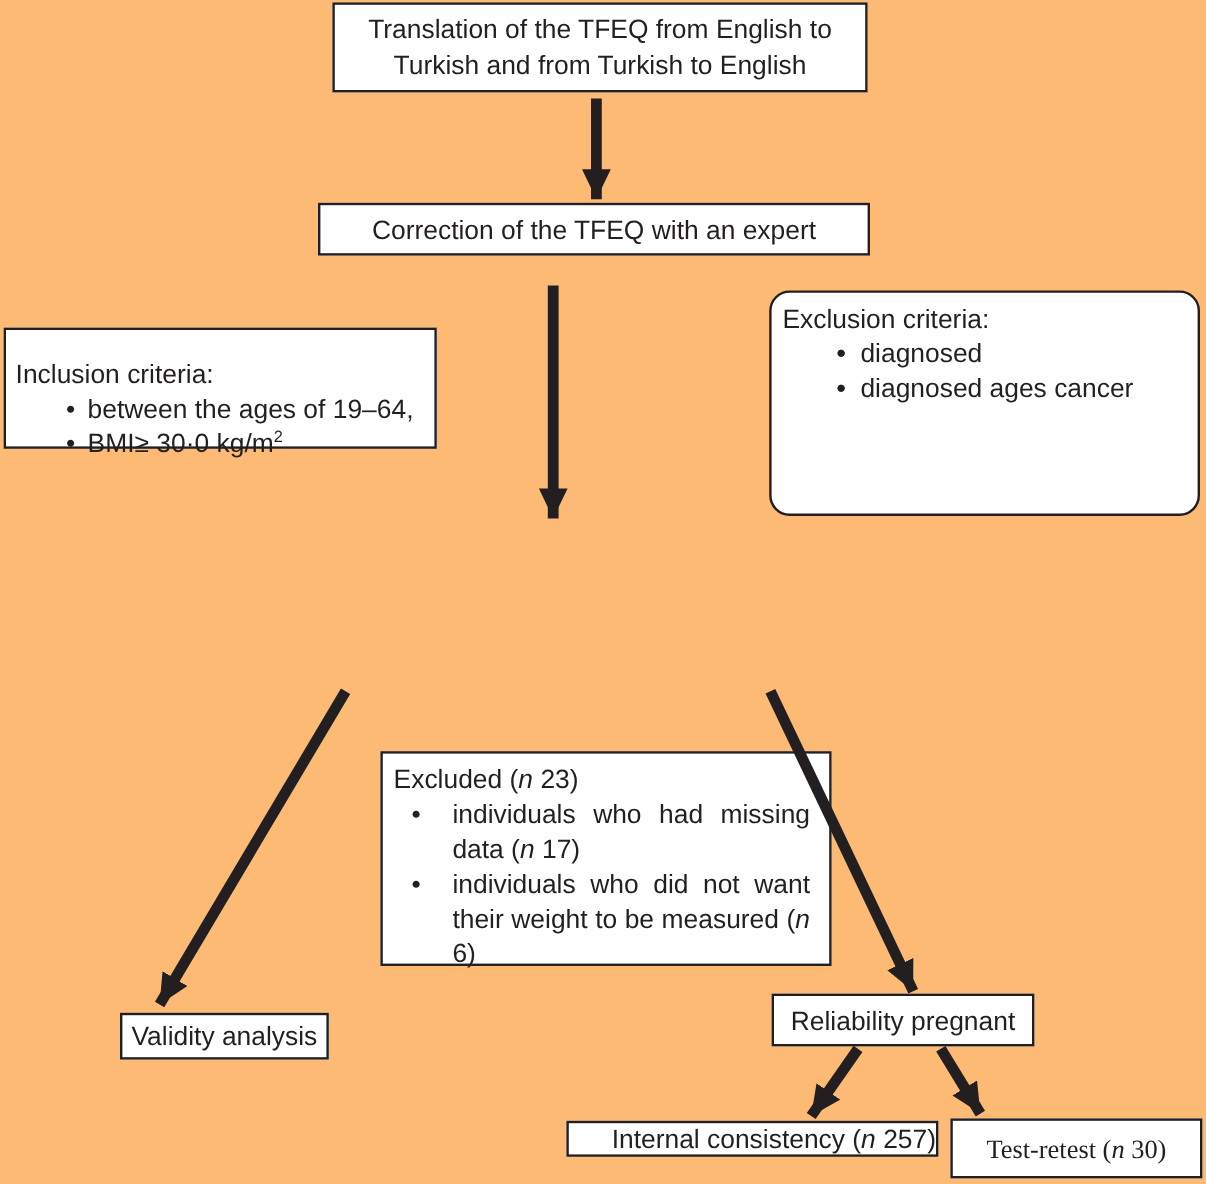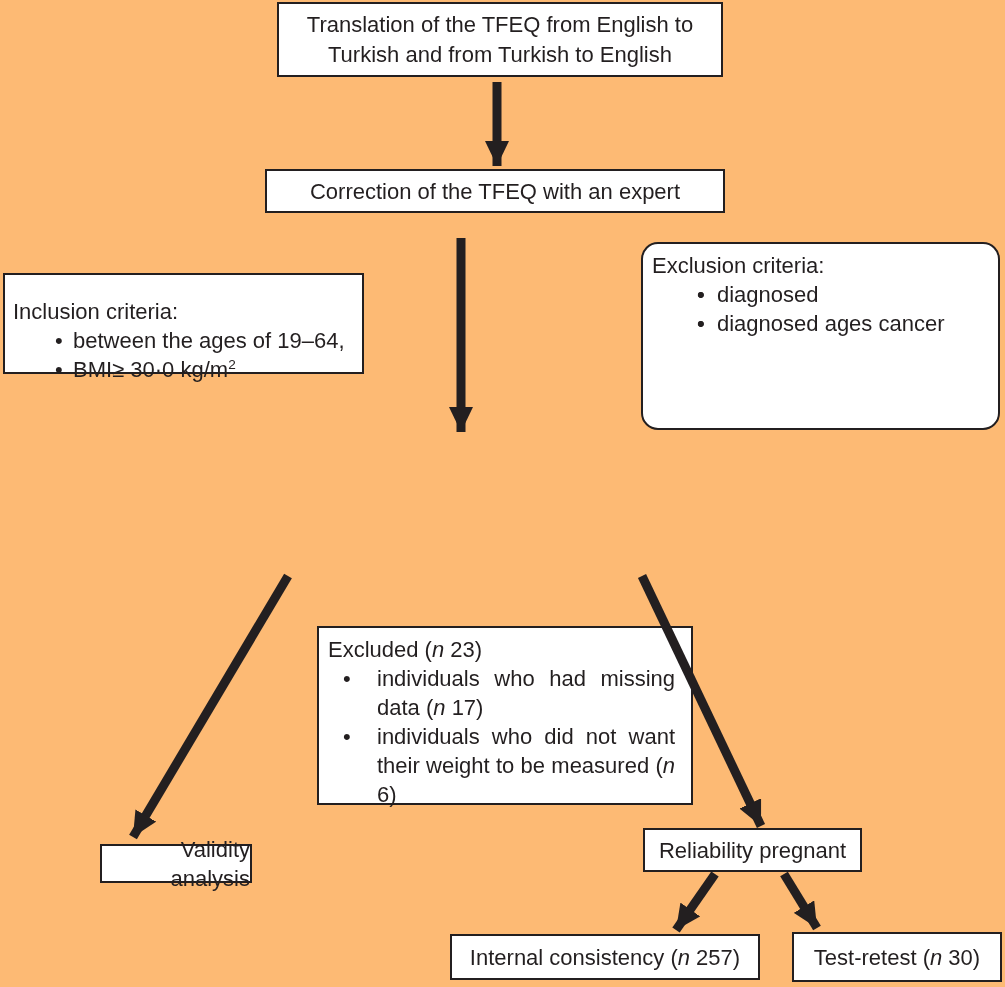--- a/index.html
+++ b/index.html
@@ -17,24 +17,24 @@
   .node i { font-style:italic; }
   sup { font-size:0.62em; line-height:0; }
 
   
   #translation { left:277px; top:2px;   width:446px; height:75px; padding:0 20px; line-height:30px; }
   #correction  { left:265px; top:169px; width:460px; height:44px; }
   #inclusion   { left:3px;   top:273px; width:361px; height:101px; padding:22px 6px 0 8px; }
   #exclusion   { left:641px; top:242px; width:359px; height:188px; padding:7px 10px 0 9px;border-radius:17px; }
   #starting    { left:218px; top:456px; width:547px; height:117px; padding:0 10px; line-height:30px; }
   #excluded    { left:277px; top:626px; width:376px; height:179px; padding:7px 16px 0 9px;margin-left:40px; }
-  #validity    { left:100px; top:844px; width:152px; height:39px;text-align:right; }
+  #validity    { left:100px; top:844px; width:174px; height:39px; }
   #reliability { left:643px; top:828px; width:219px; height:44px; }
-  #internal    { left:450px; top:934px; width:310px; height:46px; }
-  #testretest  { left:792px; top:932px; width:210px; height:50px; }
+  #internal    { left:472px; top:934px; width:310px; height:30px;justify-content:flex-end; }
+  #testretest  { left:792px; top:932px; width:210px; height:50px;font-family:Liberation Serif, serif; }
 
   
   .bullet { position:relative; }
   #inclusion .bullet { padding-left:60px; }
   #inclusion .bullet .dot { position:absolute; left:42px; }
   #exclusion .bullet { padding-left:65px; }
   #exclusion .bullet .dot { position:absolute; left:45px; }
   #excluded .bullet { padding-left:49px; text-align:justify; }
   #excluded .bullet .dot { position:absolute; left:15px; }
 

